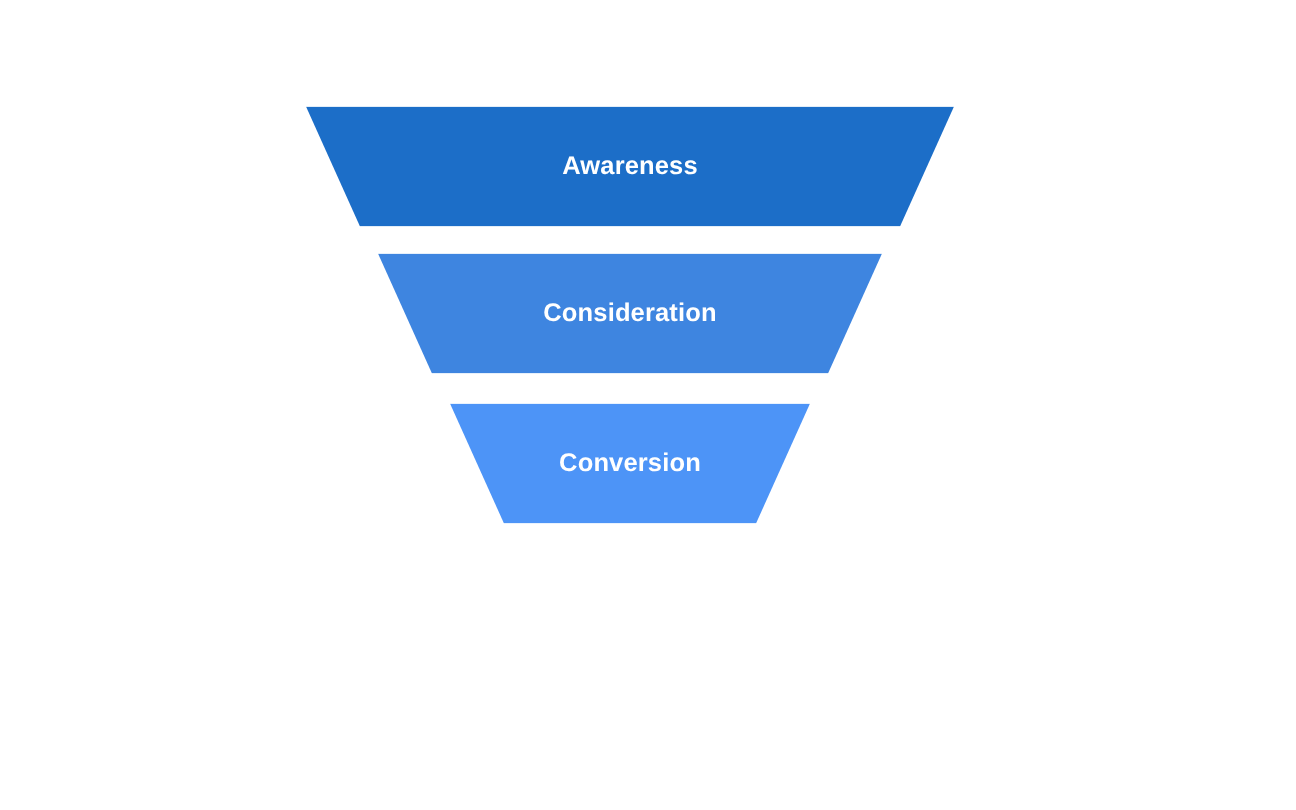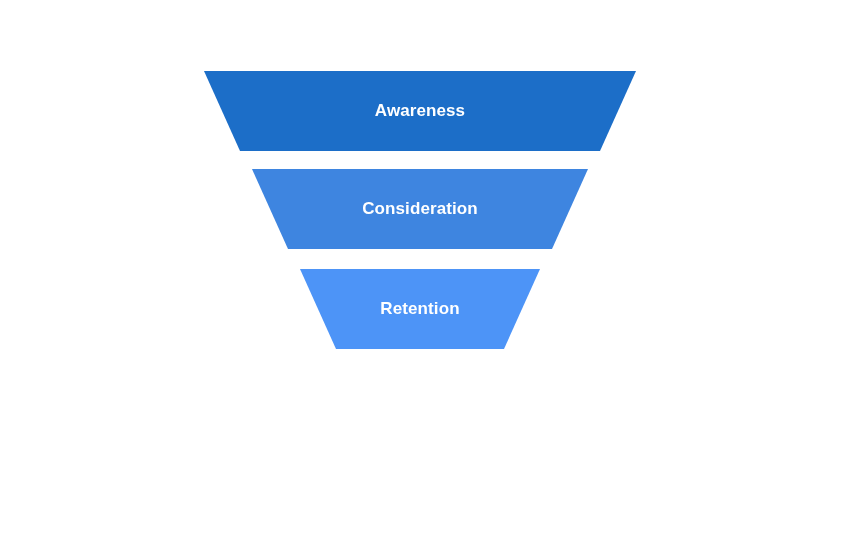--- a/index.html
+++ b/index.html
@@ -37,17 +37,17 @@
 
   <div class="stage" style="left: 204px; top: 71px; width: 432px; height: 80px; background: rgb(28, 110, 200); clip-path: polygon(0px 0px, 100% 0px, calc(100% - 36px) 100%, 36px 100%);">
     <span class="stage-label">Awareness</span>
   </div>
 
   <div class="stage" style="left: 252px; top: 169px; width: 336px; height: 80px; background: rgb(62, 133, 224); clip-path: polygon(0px 0px, 100% 0px, calc(100% - 36px) 100%, 36px 100%);">
     <span class="stage-label">Consideration</span>
   </div>
 
   <div class="stage" style="left: 300px; top: 269px; width: 240px; height: 80px; background: rgb(77, 148, 247); clip-path: polygon(0px 0px, 100% 0px, calc(100% - 36px) 100%, 36px 100%);">
-    <span class="stage-label">Retention</span>
+    <span class="stage-label">Conversion</span>
   </div>
 
 
 </div>
 
 </body></html>

